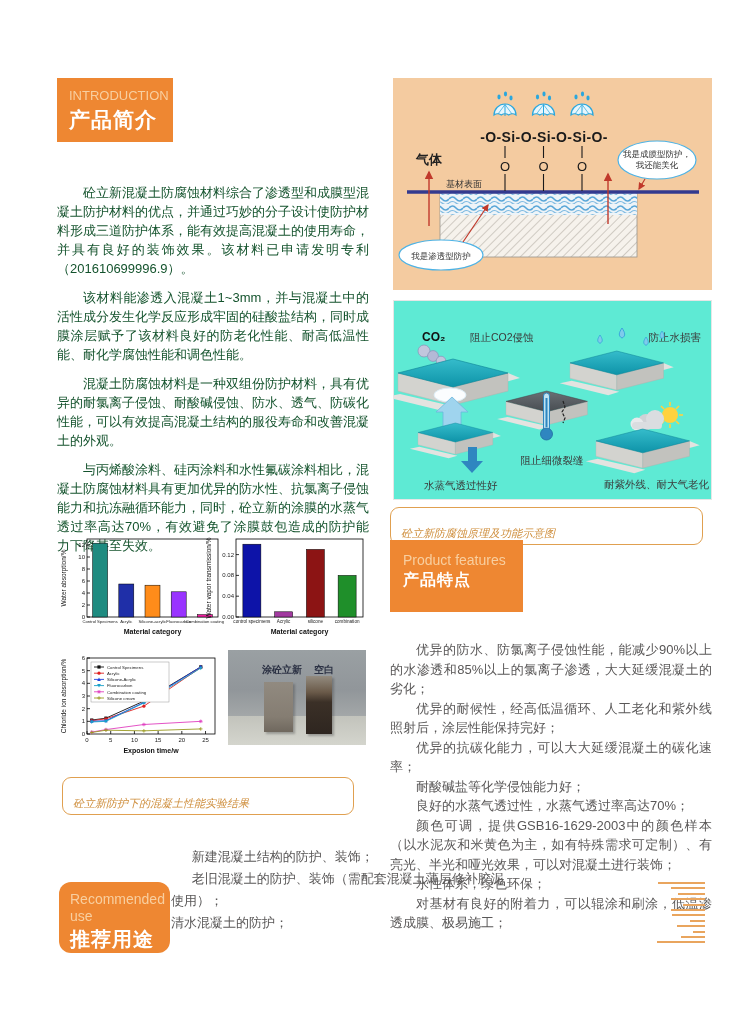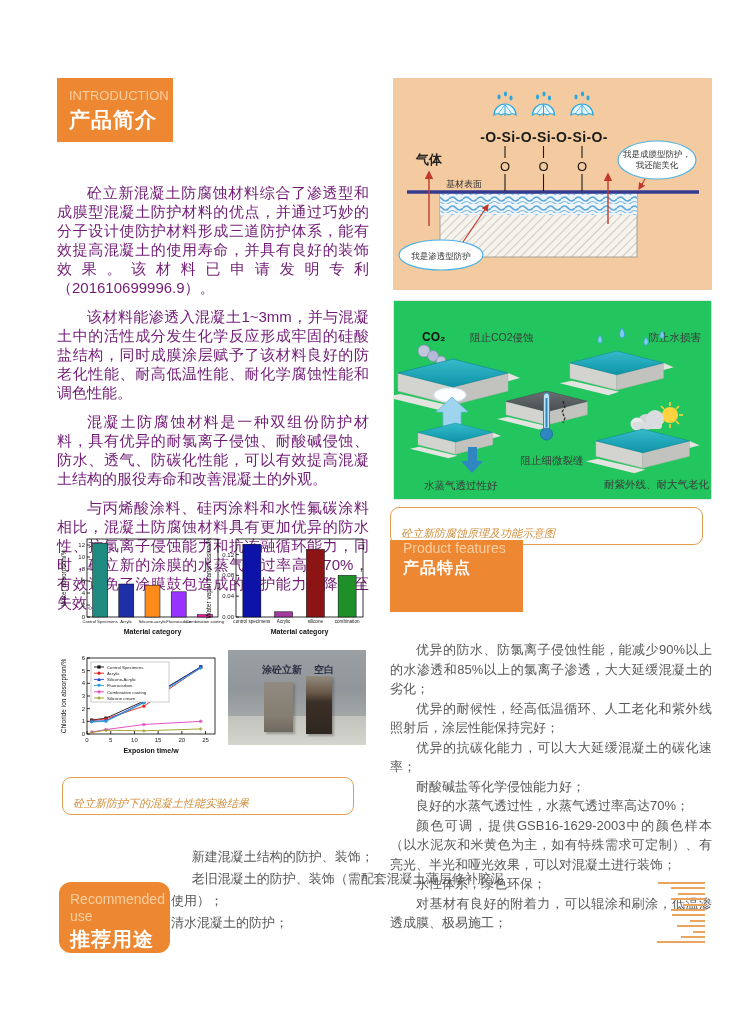--- a/index.html
+++ b/index.html
@@ -2,29 +2,29 @@
 <html><head>
 <meta charset="utf-8">
 <style>
   html,body{margin:0;padding:0;background:#fff;}
   .page{position:relative;width:750px;height:1018px;background:#fff;overflow:hidden;
         font-family:"Liberation Sans","DejaVu Sans",sans-serif;color:#595757;}
   .abs{position:absolute;}
   .tagbox{position:absolute;background:#ee8732;box-sizing:border-box;color:#fff;}
   .tag-en{color:#f8cfa0;font-size:13px;line-height:16px;}
   .tag-cn{color:#fff;font-weight:bold;letter-spacing:1px;}
-  .bodytext{position:absolute;font-size:15px;line-height:19px;text-align:justify;color:#701a75;}
+  .bodytext{position:absolute;font-size:13px;line-height:19px;text-align:justify;color:#14532d;}
   .bodytext p{margin:0 0 10px;text-indent:2em;}
   .featuretext{position:absolute;font-size:13px;line-height:19.5px;text-align:justify;color:#595757;}
   .featuretext p{margin:0;text-indent:2em;}
   .caption{position:absolute;border:1px solid #e0a050;border-radius:9px;color:#cf8f3e;
            font-family:"DejaVu Serif",serif;font-style:italic;font-size:11px;
            line-height:16px;padding:18px 10px;box-sizing:border-box;background:#fff;}
   .d1{position:absolute;left:393px;top:78px;width:319px;height:212px;background:#f4cba0;}
-  .d2{position:absolute;left:393px;top:300px;width:319px;height:200px;background:#22c55e;border:1px solid #e6e6e6;box-sizing:border-box;}
+  .d2{position:absolute;left:393px;top:300px;width:319px;height:200px;background:#5eead4;border:1px solid #e6e6e6;box-sizing:border-box;}
   .use-line{font-size:13px;line-height:22px;color:#595757;}
   .use-indent{text-indent:1.6em;}
   .deco{position:absolute;left:655px;top:882px;width:50px;}
   .deco i{display:block;height:2px;background:#e9a55e;margin:0 0 3.4px auto;}
   .photo{position:absolute;left:228px;top:650px;width:138px;height:95px;overflow:hidden;background:#c8c8c0;}
   .photo .wall{position:absolute;left:0;top:0;width:138px;height:66px;
         background:linear-gradient(180deg,#9aa0a3 0%,#91969a 60%,#a3a7a8 100%);}
   .photo .floor{position:absolute;left:0;top:66px;width:138px;height:29px;
         background:linear-gradient(180deg,#c2c3bc,#d4d5cd);}
   .photo .blockL{position:absolute;left:36px;top:32px;width:29px;height:50px;
@@ -360,21 +360,21 @@
     <div class="wall"></div>
     <div class="floor"></div>
     <div class="blockL"></div>
     <div class="blockR"></div>
     <div class="plabel" style="left:34px;">涂砼立新</div>
     <div class="plabel" style="left:86px;">空白</div>
   </div>
 
   <div class="caption" style="left:62px;top:777px;width:292px;height:18px;">砼立新防护下的混凝土性能实验结果</div>
 
-  <div class="tagbox" style="left:390px;top:540px;width:133px;height:72px;padding:0 0 0 13px;">
+  <div class="tagbox" style="left:390px;top:540px;width:133px;height:72px;padding:12px 0 0 13px;">
     <div class="tag-en" style="font-size:14px;">Product features</div>
     <div class="tag-cn" style="font-size:16px;margin-top:2px;">产品特点</div>
   </div>
 
   <div class="featuretext" style="left:390px;top:640px;width:322px;">
     <p>优异的防水、防氯离子侵蚀性能，能减少90%以上的水渗透和85%以上的氯离子渗透，大大延缓混凝土的劣化；</p>
     <p>优异的耐候性，经高低温循环、人工老化和紫外线照射后，涂层性能保持完好；</p>
     <p>优异的抗碳化能力，可以大大延缓混凝土的碳化速率；</p>
     <p>耐酸碱盐等化学侵蚀能力好；</p>
     <p>良好的水蒸气透过性，水蒸气透过率高达70%；</p>

